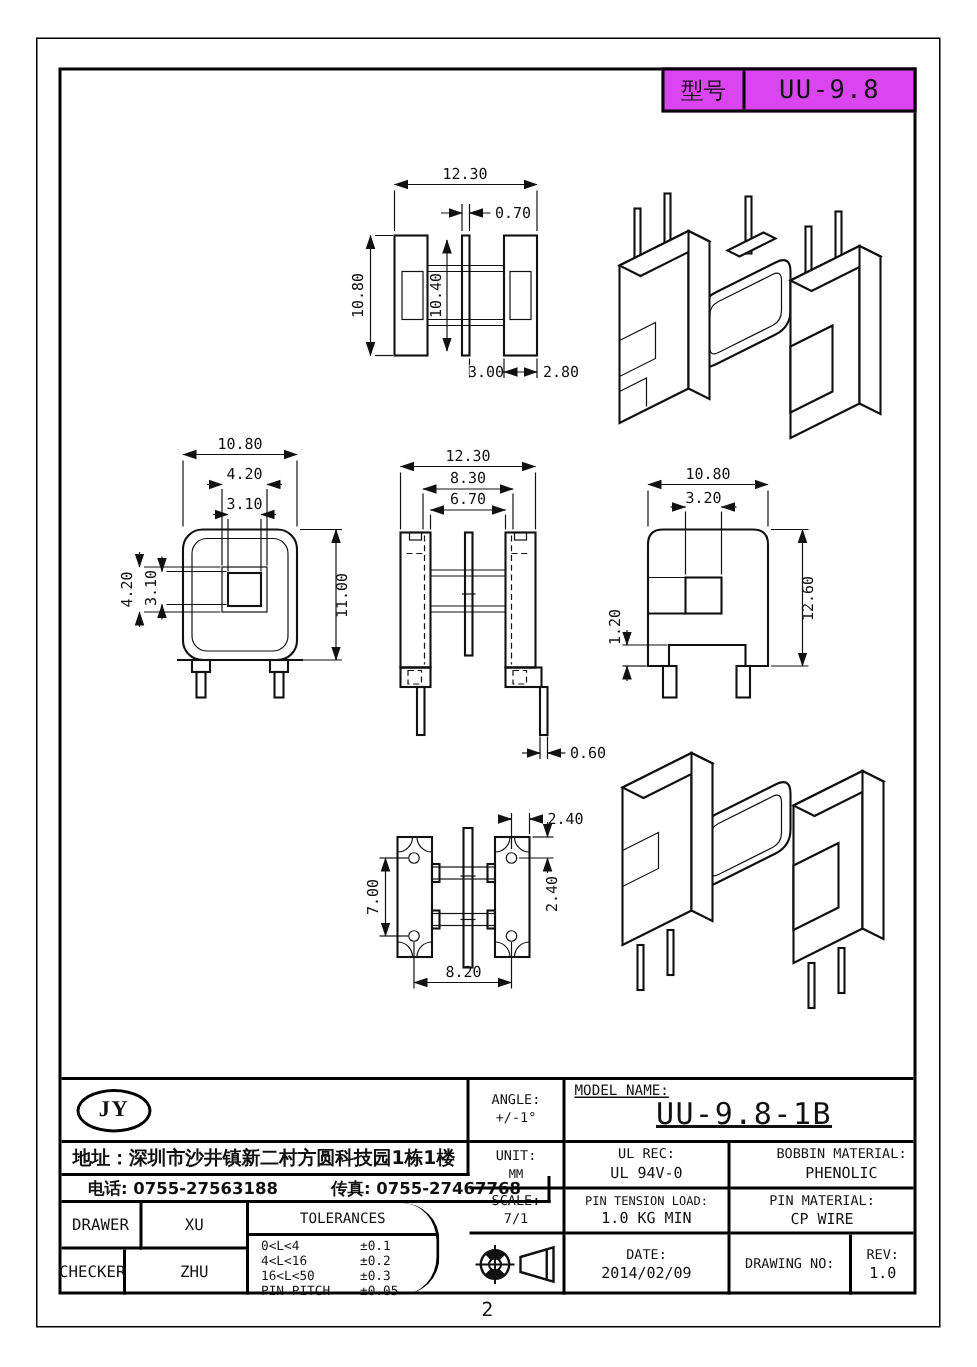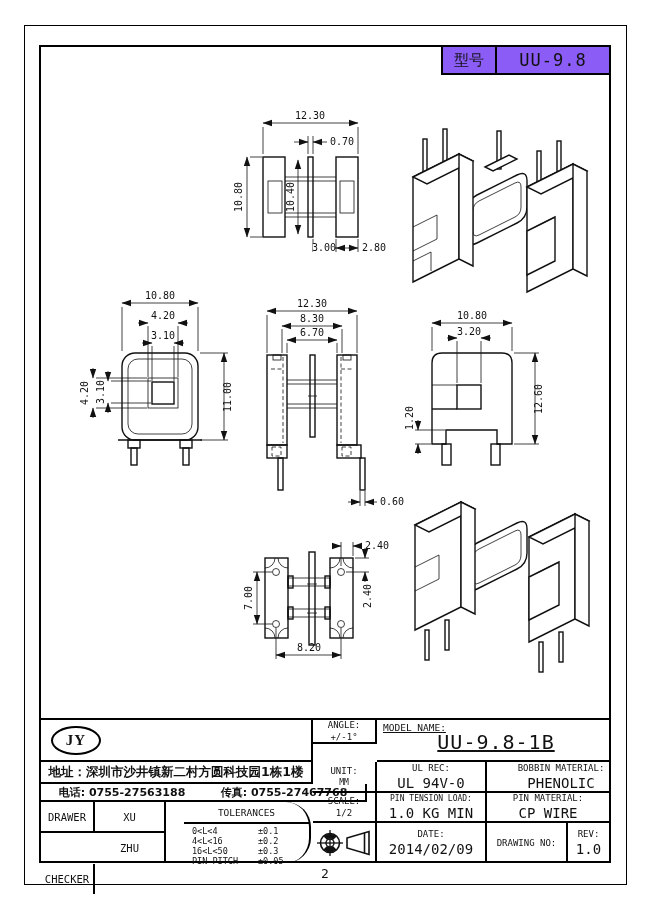--- a/index.html
+++ b/index.html
@@ -1,20 +1,20 @@
 <!DOCTYPE html>
 <html><head>
 <meta charset="utf-8">
 <style>
   html,body{margin:0;padding:0;background:#fff;}
   .page{position:relative;width:651px;height:911px;background:#fff;overflow:hidden;
         font-family:"Liberation Sans",sans-serif;color:#111;}
   .outer-border{position:absolute;left:24px;top:25px;width:603px;height:860px;border:1px solid #000;box-sizing:border-box;}
   .inner-border{position:absolute;left:39px;top:45px;width:572px;height:818px;border:2px solid #000;box-sizing:border-box;}
-  .model-box{position:absolute;left:441px;top:45px;width:170px;height:30px;border:2px solid #000;box-sizing:border-box;display:flex;background:#8b5cf6;}
+  .model-box{position:absolute;left:441px;top:45px;width:170px;height:30px;border:2px solid #000;box-sizing:border-box;display:flex;background:#d946ef;}
   .mb-label{width:52px;border-right:2px solid #000;display:flex;align-items:center;justify-content:center;font-size:15px;}
   .mb-value{flex:1;display:flex;align-items:center;justify-content:center;
             font-family:"DejaVu Sans Mono","Liberation Mono",monospace;font-size:17px;letter-spacing:1px;}
   svg.drawing{position:absolute;left:39px;top:47px;}
   .obj{stroke:#111;stroke-width:1.4;fill:none;}
   .objf{stroke:#111;stroke-width:1.4;fill:#fff;}
   .thin{stroke:#111;stroke-width:.8;fill:none;}
   .dim{stroke:#111;stroke-width:.8;fill:none;}
   .hid{stroke:#111;stroke-width:.8;fill:none;stroke-dasharray:4 2.5;}
   .dt{font-family:"DejaVu Sans Mono","Liberation Mono",monospace;font-size:10px;fill:#111;}
@@ -26,21 +26,21 @@
   .bb{border-bottom:2px solid #000;}
   .company-row{display:flex;align-items:center;gap:8px;padding-left:10px;font-family:Liberation Serif, serif;}
   .jy-logo{width:46px;height:25px;border:2.5px solid #000;border-radius:50%;display:flex;align-items:center;justify-content:center;
            font-weight:bold;font-size:15px;letter-spacing:1px;flex:0 0 auto;}
   .company-name{font-size:19px;font-weight:600;letter-spacing:.5px;white-space:nowrap;}
   .address-row{display:flex;align-items:center;justify-content:center;font-family:"DejaVu Sans",sans-serif;font-size:12.5px;font-weight:600;white-space:nowrap;}
   .phone-row{display:flex;align-items:center;justify-content:space-around;font-family:"DejaVu Sans",sans-serif;font-size:11px;font-weight:700;}
   .cc{display:flex;align-items:center;justify-content:center;font-size:10.5px;}
   .stack{display:flex;flex-direction:column;align-items:center;justify-content:center;gap:2px;}
   .lbl{font-size:9px;}
-  .val{font-size:14px;}
+  .val{font-size:10px;}
   .tol-head{height:20px;border-bottom:2px solid #000;display:flex;align-items:center;justify-content:center;font-size:9.5px;}
   .tol-rows{padding:2px 0 0 8px;}
   .tol-row{display:flex;font-size:8.5px;line-height:10px;}
   .tol-range{width:66px;}
   .model-cell{padding:2px 0 0 6px;text-decoration:underline;}
   .model-cell .lbl{font-size:9.5px;}
   .model-value{font-size:20px;letter-spacing:1px;text-align:center;margin-top:-3px;}
   .page-number{position:absolute;left:39px;top:866px;width:572px;text-align:center;
                font-family:"DejaVu Sans Mono","Liberation Mono",monospace;font-size:13px;}
 </style>
@@ -298,27 +298,27 @@
     <div class="cell br bb phone-row" style="left:0;top:64px;width:326px;height:18px;">
       <span>电话: 0755-27563188</span>
       <span>传真: 0755-27467768</span>
     </div>
     <div class="cell br bb cc" style="left:0;top:82px;width:54px;height:31px;">
       <span>DRAWER</span>
     </div>
     <div class="cell br bb cc" style="left:54px;top:82px;width:71px;height:31px;">
       <span>XU</span>
     </div>
-    <div class="cell br cc" style="left:0;top:113px;width:54px;height:30px;margin-top:31px;">
+    <div class="cell br cc" style="left:0;top:113px;width:43px;height:30px;">
       <span>CHECKER</span>
     </div>
     <div class="cell br cc" style="left:54px;top:113px;width:71px;height:30px;">
       <span>ZHU</span>
     </div>
-    <div class="cell br" style="left:143px;top:82px;width:127px;height:61px;border-radius:25px;">
+    <div class="cell br" style="left:125px;top:82px;width:127px;height:61px;border-radius:25px;">
       <div class="tol-head">TOLERANCES</div>
       <div class="tol-rows">
         <div class="tol-row">
           <span class="tol-range">0&lt;L&lt;4</span>
           <span>±0.1</span>
         </div>
         <div class="tol-row">
           <span class="tol-range">4&lt;L&lt;16</span>
           <span>±0.2</span>
         </div>
@@ -326,31 +326,31 @@
           <span class="tol-range">16&lt;L&lt;50</span>
           <span>±0.3</span>
         </div>
         <div class="tol-row">
           <span class="tol-range">PIN PITCH</span>
           <span>±0.05</span>
         </div>
       </div>
     </div>
 
-    <div class="cell br bb stack" style="left:272px;top:0;width:64px;height:24px;">
+    <div class="cell br bb stack" style="left:272px;top:0;width:64px;height:42px;">
       <span class="lbl">ANGLE:</span>
       <span class="lbl">+/-1°</span>
     </div>
     <div class="cell br bb stack" style="left:272px;top:42px;width:64px;height:31px;">
       <span class="lbl">UNIT:</span>
       <span style="font-size:8px;">MM</span>
     </div>
     <div class="cell br bb stack" style="left:272px;top:73px;width:64px;height:30px;">
       <span class="lbl">SCALE:</span>
-      <span class="lbl">1/2</span>
+      <span class="lbl">7/1</span>
     </div>
     <div class="cell br cc" style="left:272px;top:103px;width:64px;height:40px;">
       <svg width="60" height="36" viewBox="0 0 60 36">
         <line x1="3" y1="18" x2="29" y2="18" stroke="#111" stroke-width="1.3"></line>
         <line x1="16" y1="5" x2="16" y2="31" stroke="#111" stroke-width="1.3"></line>
         <circle cx="16" cy="18" r="9.5" fill="none" stroke="#111" stroke-width="1.6"></circle>
         <circle cx="16" cy="18" r="4" fill="none" stroke="#111" stroke-width="1.4"></circle>
         <circle cx="16" cy="18" r="6.7" fill="none" stroke="#111" stroke-width="5" stroke-dasharray="10.5 10.5" transform="rotate(45 16 18)"></circle>
         <path d="M33,13 L55,6.5 L55,29.5 L33,23 Z" fill="none" stroke="#111" stroke-width="1.6"></path>
         <line x1="50.5" y1="8" x2="50.5" y2="28" stroke="#111" stroke-width="1.6"></line>

